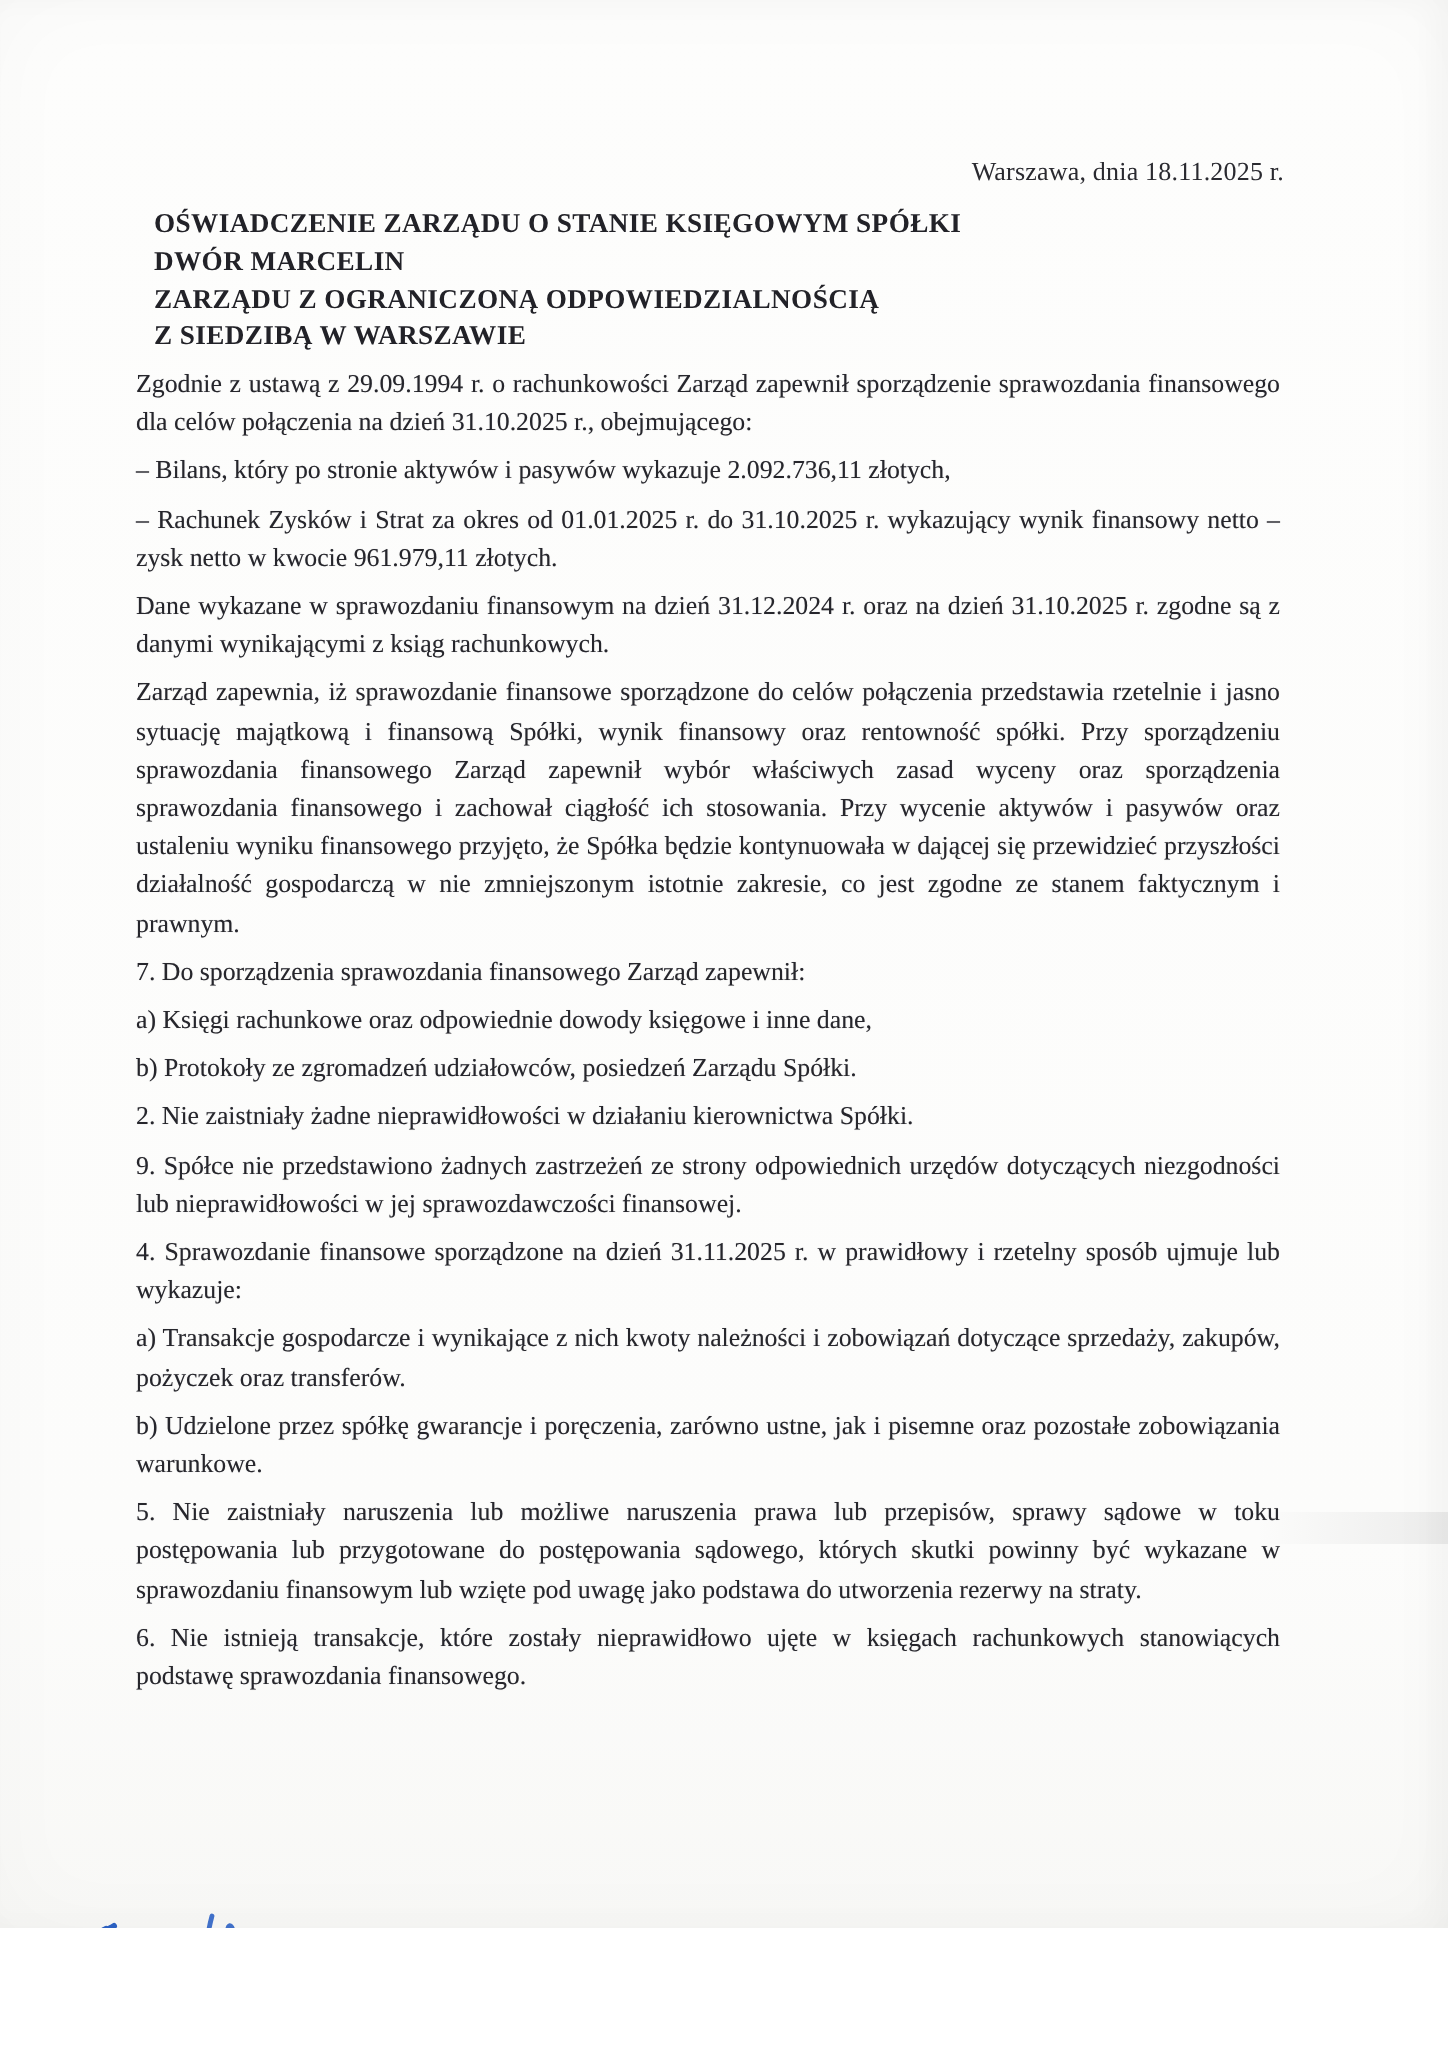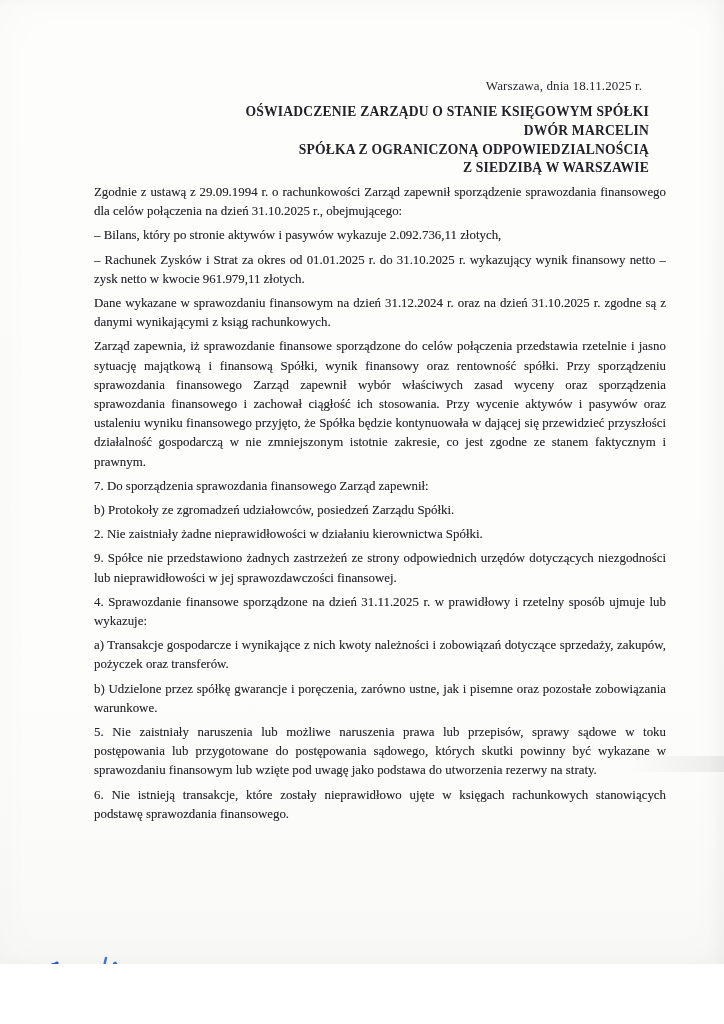--- a/index.html
+++ b/index.html
@@ -29,31 +29,31 @@
     right: 82px;
     font-size: 13px;
     letter-spacing: 0.1px;
     color: #2a2a30;
   }
   .title-block {
     position: absolute;
     top: 103px;
     left: 77px;
     width: 572px;
-    text-align: right;
+    text-align: left;
     font-weight: bold;
     font-size: 13.6px;
     line-height: 18.8px;
     letter-spacing: 0.2px;
     color: #222228;
   }
   .body-text {
     position: absolute;
     top: 183px;
-    left: 94px;
+    left: 68px;
     width: 572px;
     font-size: 12.9px;
     line-height: 19.2px;
     text-align: justify;
     color: #26262c;
     text-shadow: 0 0 0.4px rgba(40,40,48,0.35);
   }
   .para { margin: 0 0 5px 0; }
   .smudge {
     position: absolute;
@@ -83,31 +83,32 @@
 </head>
 <body>
 
 <div class="page">
 
   <div class="dateline">Warszawa, dnia 18.11.2025 r.</div>
 
   <div class="title-block">
     <div>OŚWIADCZENIE ZARZĄDU O STANIE KSIĘGOWYM SPÓŁKI</div>
     <div>DWÓR MARCELIN</div>
-    <div>SPÓŁKA Z OGRANICZONĄ ODPOWIEDZIALNOŚCIĄ</div>
+    <div>ZARZĄDU Z OGRANICZONĄ ODPOWIEDZIALNOŚCIĄ</div>
     <div>Z SIEDZIBĄ W WARSZAWIE</div>
   </div>
 
   <div class="body-text">
     <p class="para">Zgodnie z ustawą z 29.09.1994 r. o rachunkowości Zarząd zapewnił sporządzenie sprawozdania finansowego dla celów połączenia na dzień 31.10.2025 r., obejmującego:</p>
     <p class="para">– Bilans, który po stronie aktywów i pasywów wykazuje 2.092.736,11 złotych,</p>
     <p class="para">– Rachunek Zysków i Strat za okres od 01.01.2025 r. do 31.10.2025 r. wykazujący wynik finansowy netto – zysk netto w kwocie 961.979,11 złotych.</p>
     <p class="para">Dane wykazane w sprawozdaniu finansowym na dzień 31.12.2024 r. oraz na dzień 31.10.2025 r. zgodne są z danymi wynikającymi z ksiąg rachunkowych.</p>
     <p class="para">Zarząd zapewnia, iż sprawozdanie finansowe sporządzone do celów połączenia przedstawia rzetelnie i jasno sytuację majątkową i finansową Spółki, wynik finansowy oraz rentowność spółki. Przy sporządzeniu sprawozdania finansowego Zarząd zapewnił wybór właściwych zasad wyceny oraz sporządzenia sprawozdania finansowego i zachował ciągłość ich stosowania. Przy wycenie aktywów i pasywów oraz ustaleniu wyniku finansowego przyjęto, że Spółka będzie kontynuowała w dającej się przewidzieć przyszłości działalność gospodarczą w nie zmniejszonym istotnie zakresie, co jest zgodne ze stanem faktycznym i prawnym.</p>
     <p class="para">7. Do sporządzenia sprawozdania finansowego Zarząd zapewnił:</p>
+    <p class="para">a) Księgi rachunkowe oraz odpowiednie dowody księgowe i inne dane,</p>
     <p class="para">b) Protokoły ze zgromadzeń udziałowców, posiedzeń Zarządu Spółki.</p>
     <p class="para">2. Nie zaistniały żadne nieprawidłowości w działaniu kierownictwa Spółki.</p>
     <p class="para">9. Spółce nie przedstawiono żadnych zastrzeżeń ze strony odpowiednich urzędów dotyczących niezgodności lub nieprawidłowości w jej sprawozdawczości finansowej.</p>
     <p class="para">4. Sprawozdanie finansowe sporządzone na dzień 31.11.2025 r. w prawidłowy i rzetelny sposób ujmuje lub wykazuje:</p>
     <p class="para">a) Transakcje gospodarcze i wynikające z nich kwoty należności i zobowiązań dotyczące sprzedaży, zakupów, pożyczek oraz transferów.</p>
     <p class="para">b) Udzielone przez spółkę gwarancje i poręczenia, zarówno ustne, jak i pisemne oraz pozostałe zobowiązania warunkowe.</p>
     <p class="para">5. Nie zaistniały naruszenia lub możliwe naruszenia prawa lub przepisów, sprawy sądowe w toku postępowania lub przygotowane do postępowania sądowego, których skutki powinny być wykazane w sprawozdaniu finansowym lub wzięte pod uwagę jako podstawa do utworzenia rezerwy na straty.</p>
     <p class="para">6. Nie istnieją transakcje, które zostały nieprawidłowo ujęte w księgach rachunkowych stanowiących podstawę sprawozdania finansowego.</p>
   </div>
 

